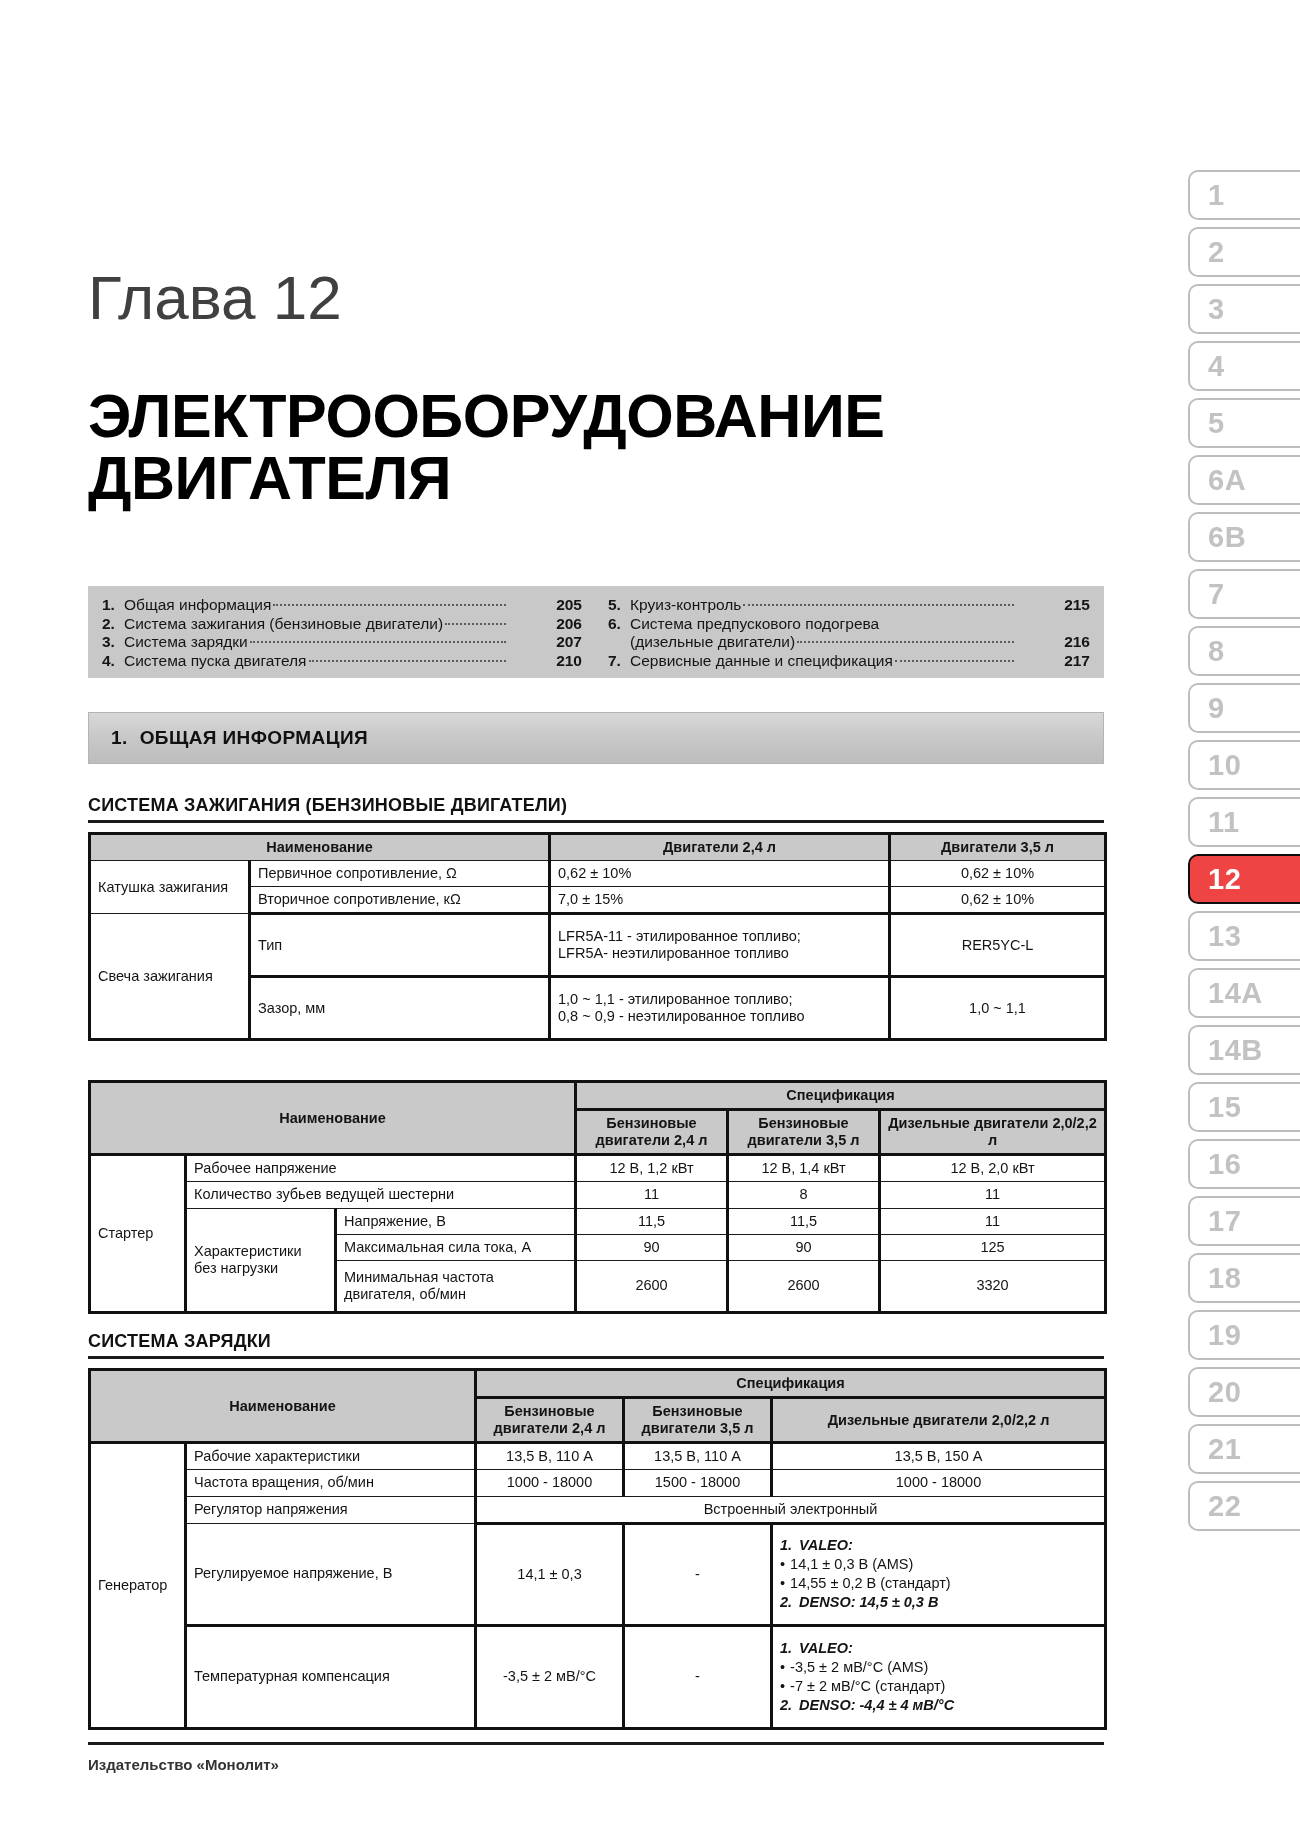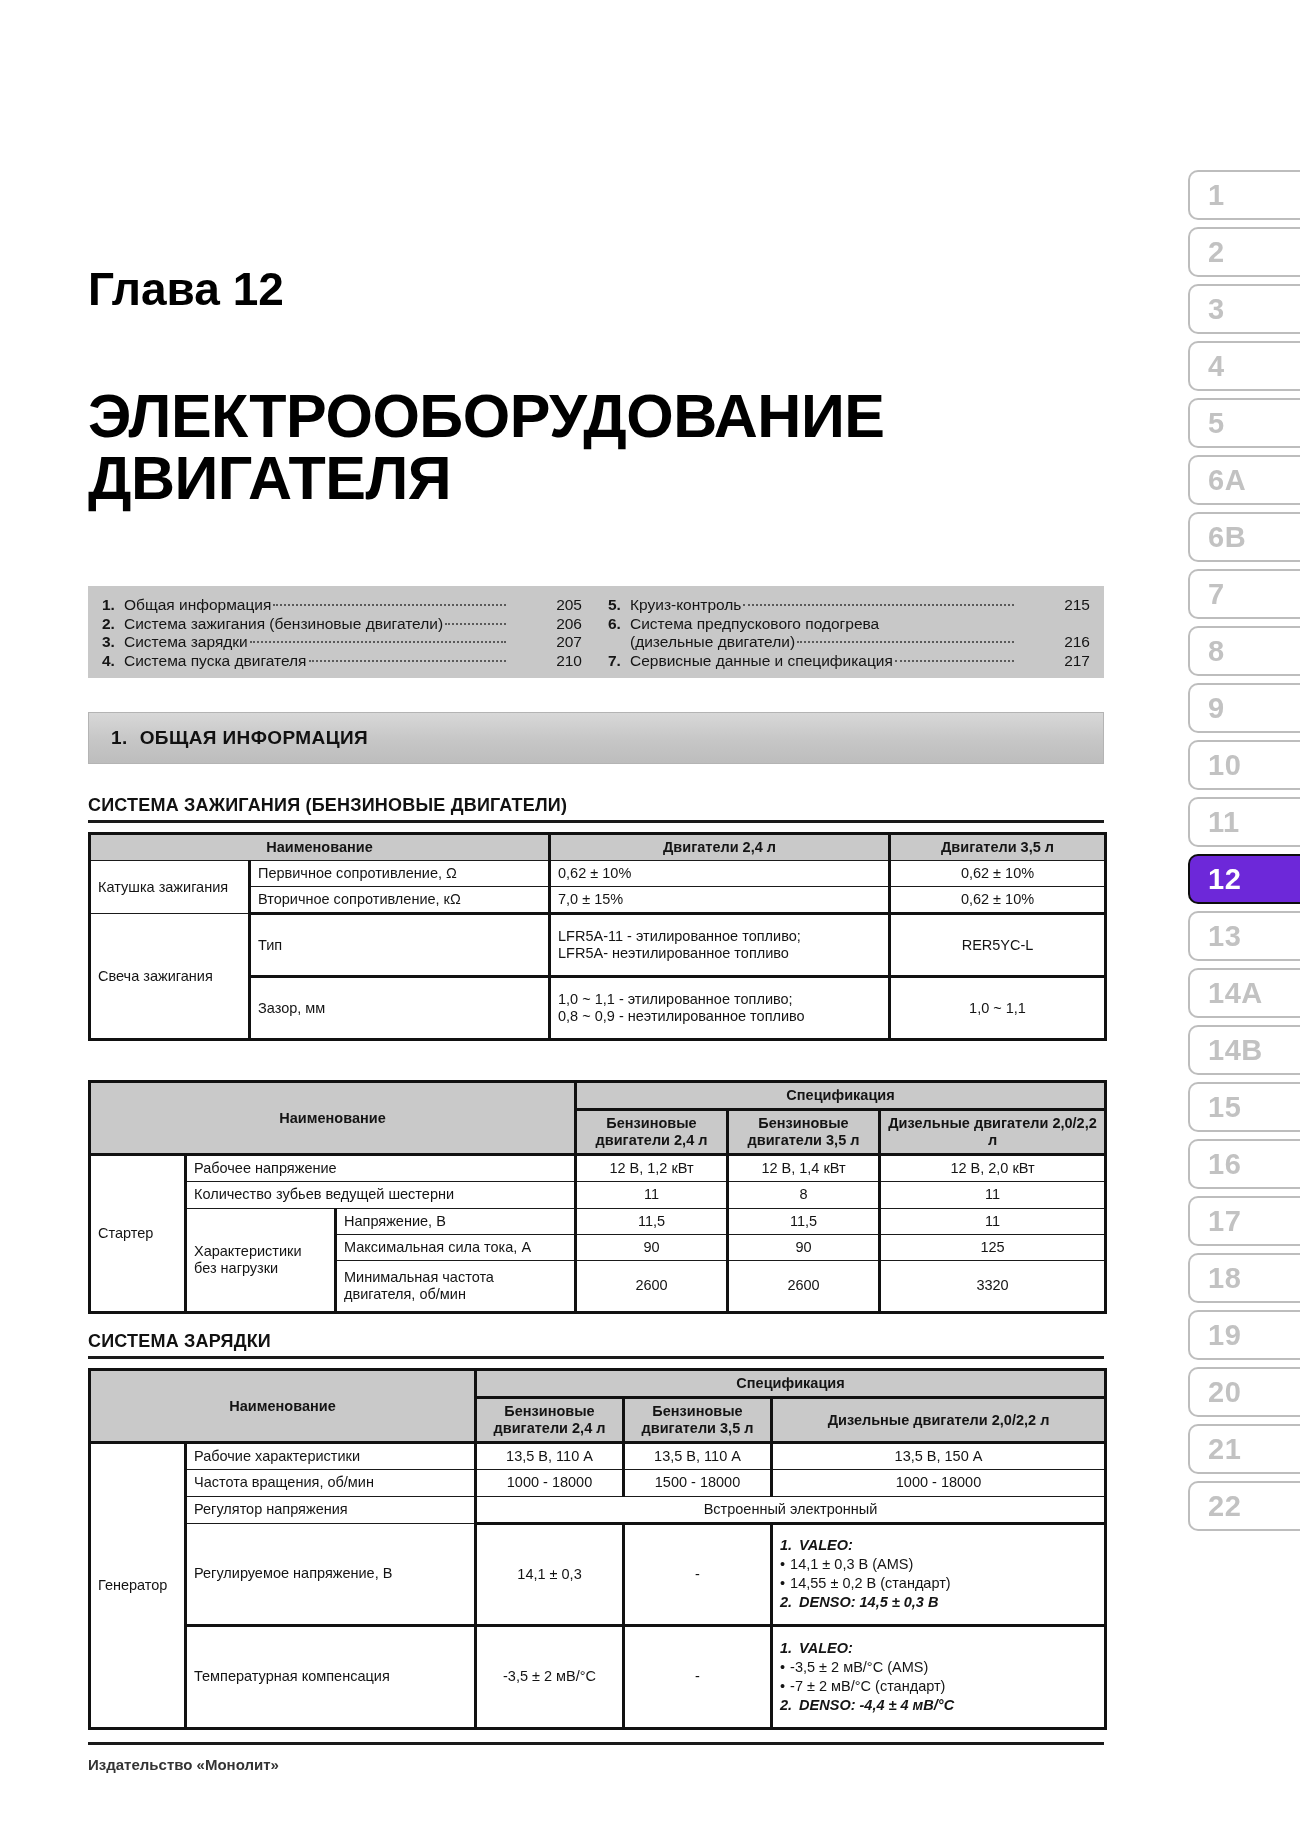--- a/index.html
+++ b/index.html
@@ -29,32 +29,32 @@
     border-bottom-left-radius:10px;
     background:#ffffff;
     color:#c2c2c2;
     font-size:29px;font-weight:700;
     display:flex;align-items:center;
     padding-left:18px;
     box-sizing:border-box;
     letter-spacing:0.5px;
   }
   .tab.active{
-    background:#6d28d9;border-color:#0d0d0d;color:#ffffff;
+    background:#ef4444;border-color:#0d0d0d;color:#ffffff;
   }
 
   
   .content{
     position:absolute;
     left:88px;top:0;width:1000px;height:100%;
   }
 
   .chapter-label{
     position:absolute;left:0;top:262px;
-    font-size:46px;font-weight:700;letter-spacing:0px;color:#000000;
+    font-size:62px;font-weight:400;letter-spacing:0px;color:#404040;
   }
   .chapter-title{
     position:absolute;left:0;top:385px;
     font-size:61px;font-weight:800;line-height:1.02;
     letter-spacing:-0.5px;color:#000;
     width:960px;
   }
 
   
   .toc{
@@ -74,21 +74,21 @@
     white-space:nowrap;
   }
   .toc-num{font-weight:700;width:22px;flex:0 0 22px;}
   .toc-txt{flex:0 0 auto;}
   .toc-dots{
     flex:1 1 auto;margin:0 2px;
     border-bottom:2px dotted #5a5a5a;
     transform:translateY(-4px);
     min-width:6px;
   }
-  .toc-pg{flex:0 0 auto;font-weight:400;margin-left:48px;}
+  .toc-pg{flex:0 0 auto;font-weight:700;margin-left:48px;}
   .toc-row.cont .toc-num{visibility:hidden;}
 
   
   .section-bar{
     position:absolute;left:0;top:712px;
     width:1016px;height:52px;
     background:linear-gradient(to bottom,#d8d8d8 0%,#c6c6c6 55%,#bdbdbd 100%);
     border:1px solid #b4b4b4;
     box-sizing:border-box;
     display:flex;align-items:center;

